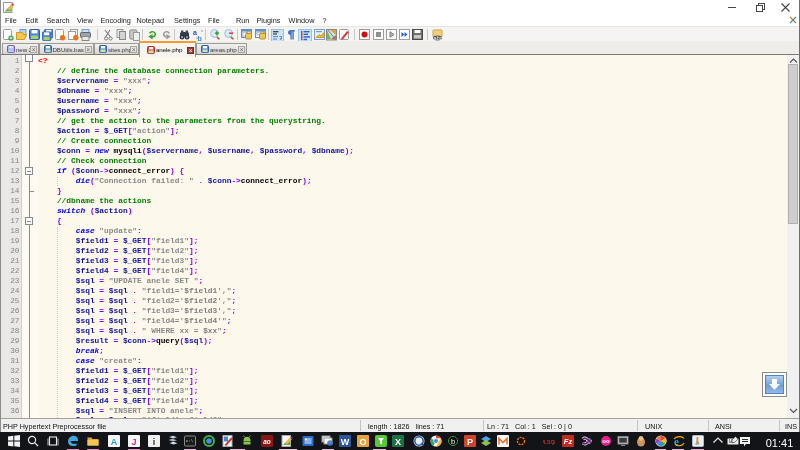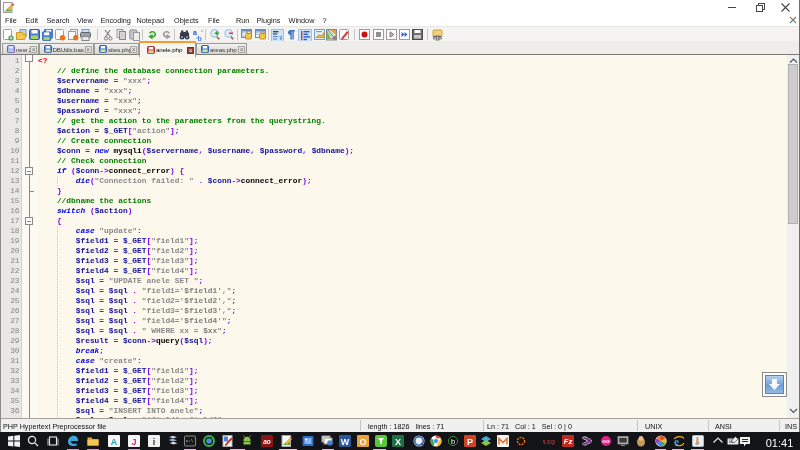--- a/index.html
+++ b/index.html
@@ -87,21 +87,21 @@
   </svg>
 </div>
 
 <div id="menubar" class="abs">
   <span style="left:5px">File</span>
     <span style="left:25.5px">Edit</span>
   <span style="left:46.5px">Search</span>
     <span style="left:77px">View</span>
   <span style="left:100.5px">Encoding</span>
     <span style="left:136.5px">Notepad</span>
-  <span style="left:174px">Objects</span>
+  <span style="left:174px">Settings</span>
     <span style="left:208px">File</span>
   <span style="left:236px">Run</span>
     <span style="left:256.5px">Plugins</span>
   <span style="left:288.5px">Window</span>
     <span style="left:322.5px">?</span>
   <svg class="abs" style="left:789px;top:2px" width="8" height="8" viewBox="0 0 8 8">
       <path d="M1 1 L7 7" stroke="#c87830" stroke-width="1.3"></path>
       <path d="M7 1 L1 7" stroke="#5b84b0" stroke-width="1.3"></path>
     </svg>
 </div>

